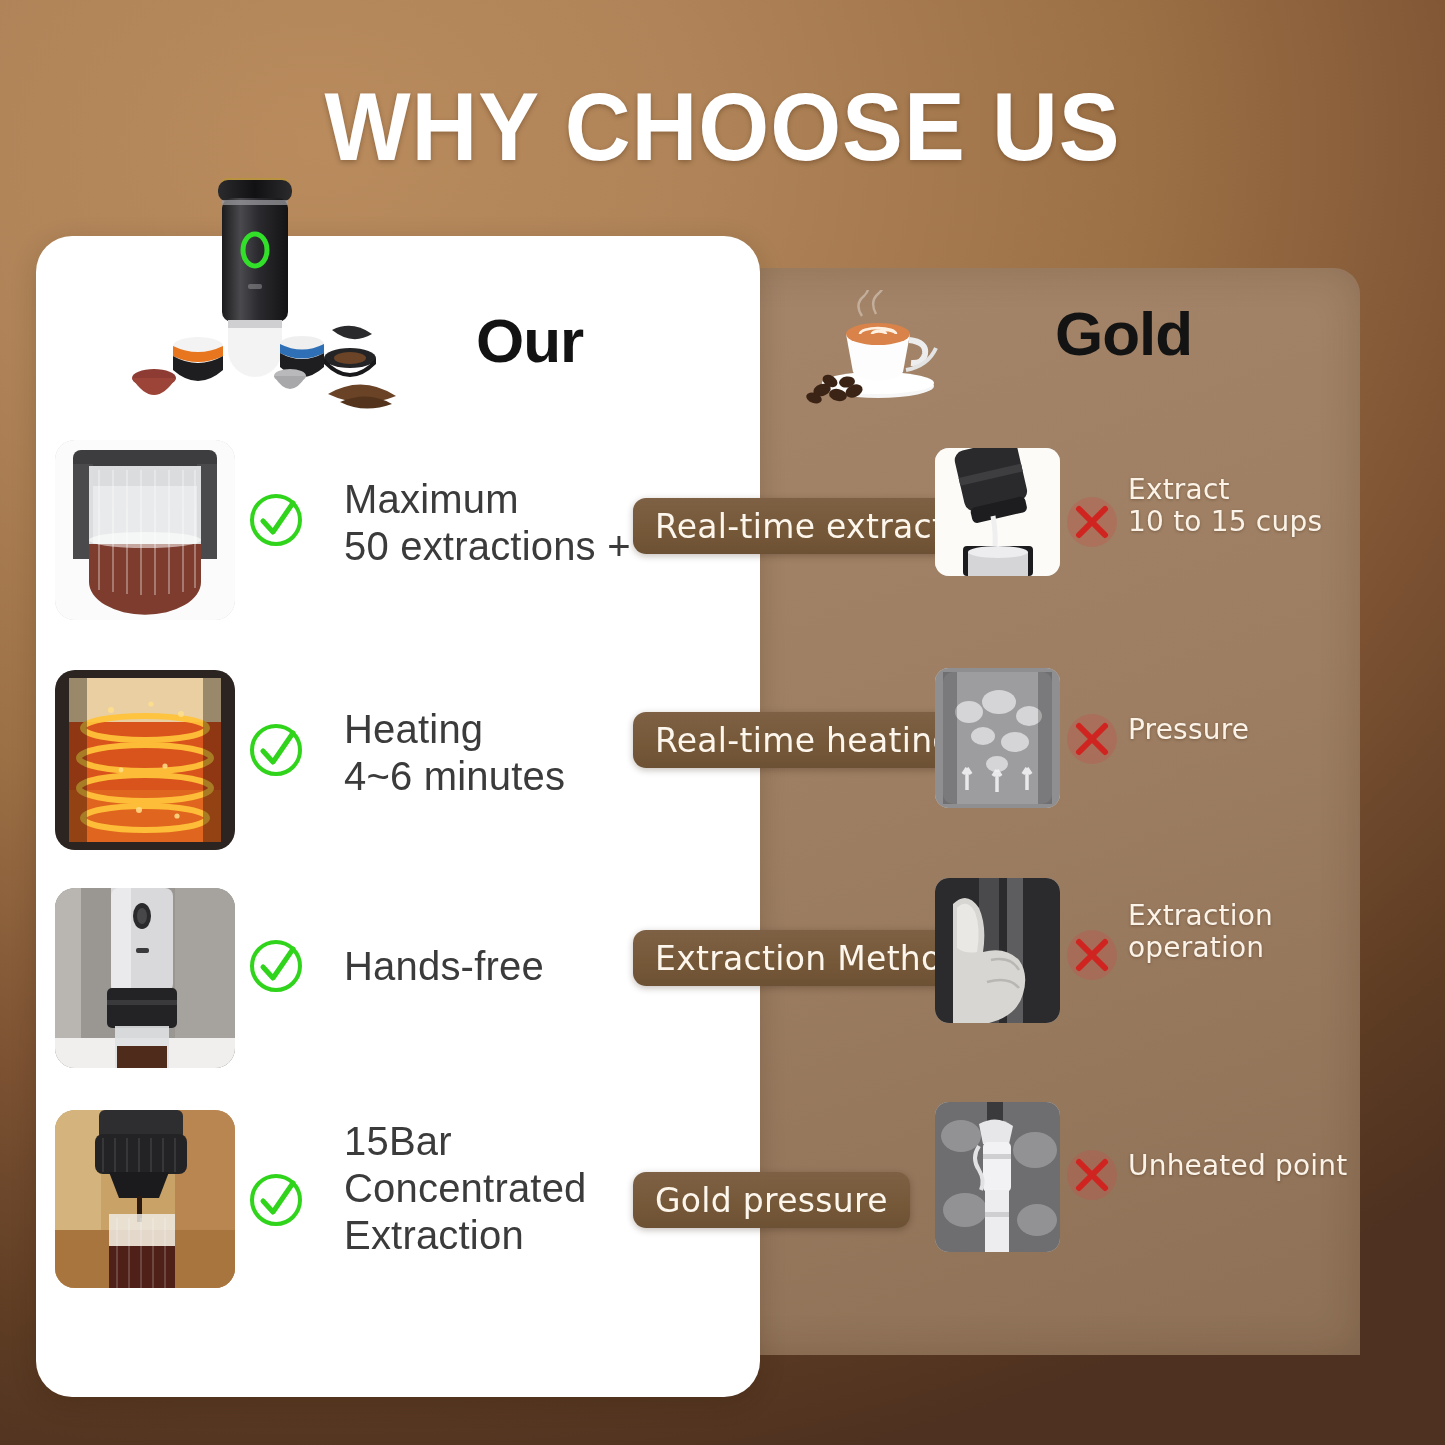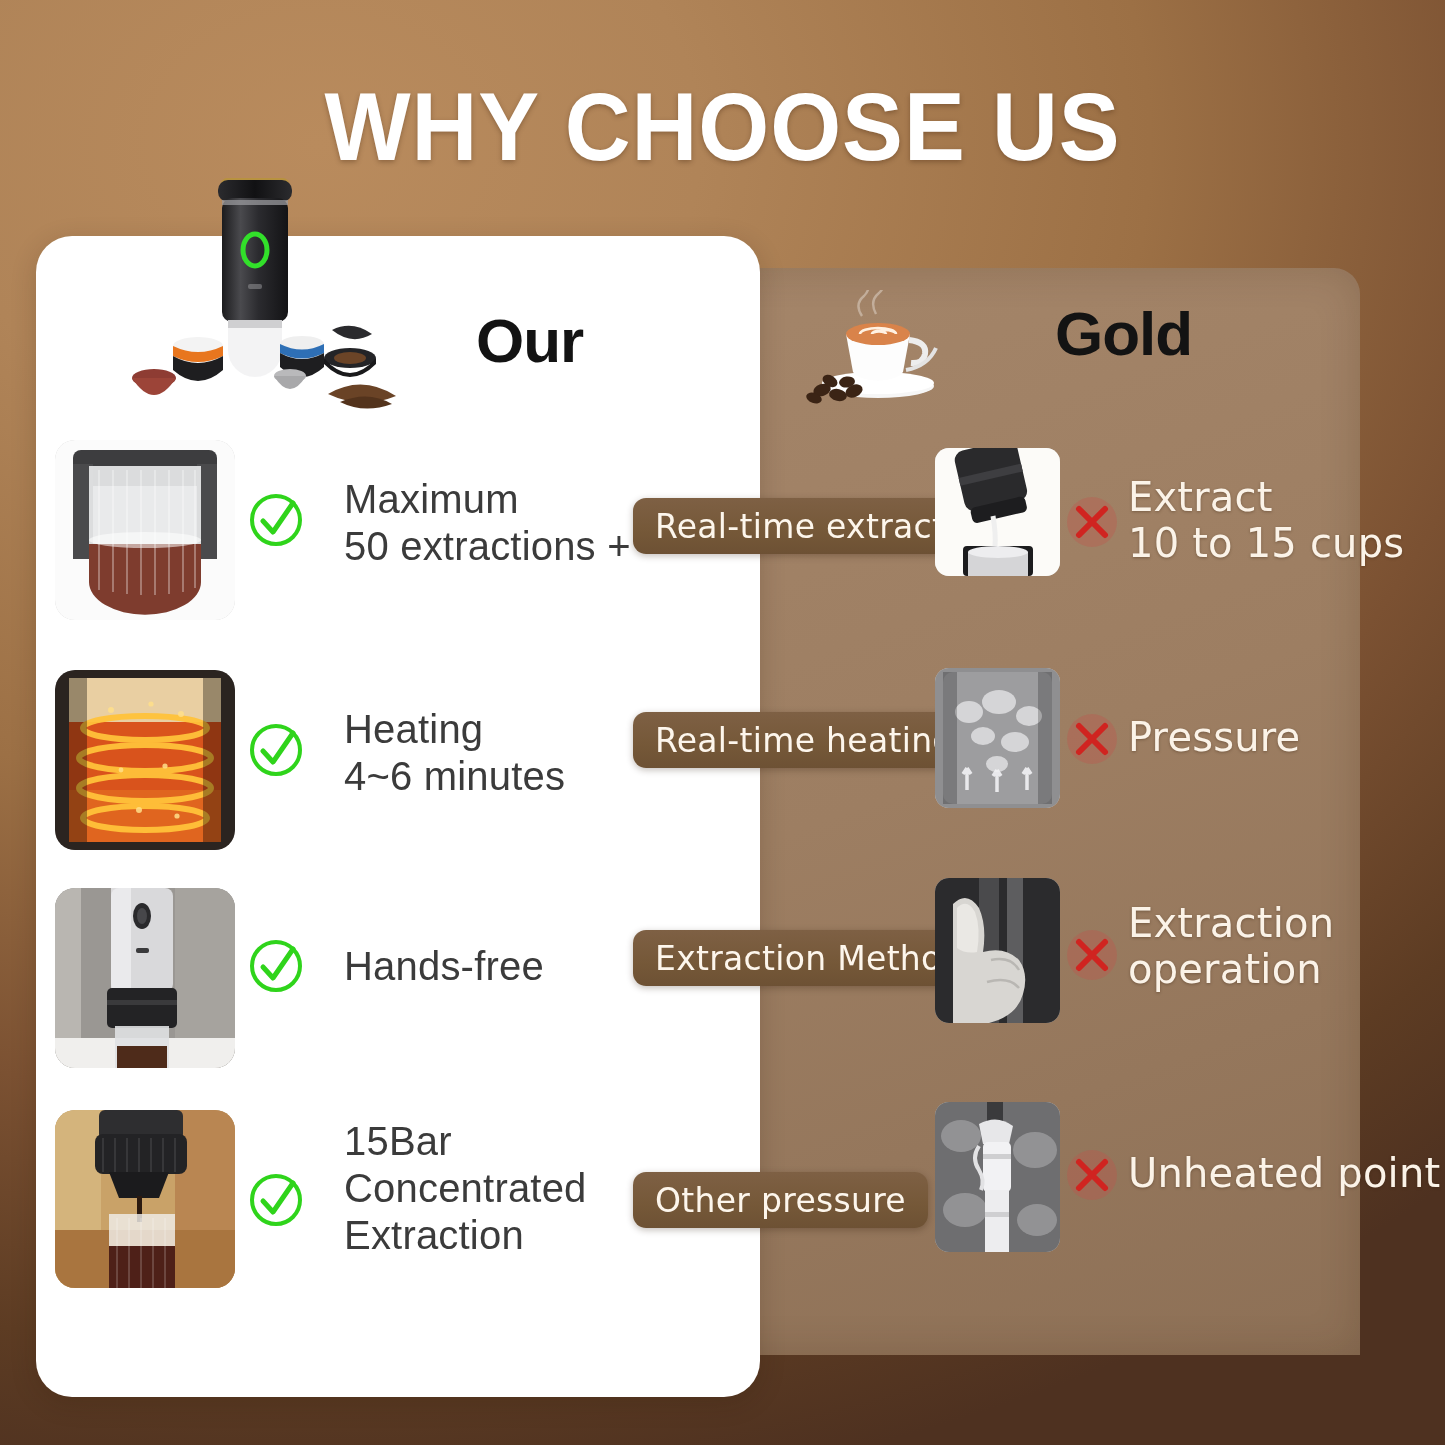--- a/index.html
+++ b/index.html
@@ -91,21 +91,21 @@
     font-family:Liberation Sans, sans-serif;
     font-weight:400;
     letter-spacing:.2px;
     white-space:pre-line;
     margin-left:34px;
   }
   .flaw {
     position:absolute;
     left:1128px;
     color:#fbf3e8;
-    font-size:40px;
+    font-size:28px;
     line-height:1.15;
     font-family:"DejaVu Sans","Liberation Sans",sans-serif;
     letter-spacing:.2px;
     white-space:pre-line;
     text-shadow:0 1px 3px rgba(50,28,12,.35);
   }
 
   .badge {
     position:absolute;
     left:633px;
@@ -415,21 +415,21 @@
   </div>
   <div class="mark mark-ok" style="top:62px">
     <svg class="art" viewBox="0 0 56 56">
       <circle cx="28" cy="28" r="24" fill="none" stroke="#2fd41b" stroke-width="4"></circle>
       <path d="M15 29 L25 40 L45 11" fill="none" stroke="#2fd41b" stroke-width="5" stroke-linecap="round" stroke-linejoin="round"></path>
     </svg>
   </div>
   <div class="feat" style="top:8px">15Bar
 Concentrated
 Extraction</div>
-  <div class="badge" style="top:62px">Other pressure</div>
+  <div class="badge" style="top:62px">Gold pressure</div>
   <div class="thumb thumb-other" style="top:-8px;height:150px">
     <svg class="art" viewBox="0 0 125 150" preserveAspectRatio="none">
       <rect width="125" height="150" rx="10" fill="#6e6e70"></rect>
       <g fill="#9c9c9e" opacity=".8">
         <ellipse cx="26" cy="34" rx="20" ry="16"></ellipse>
           <ellipse cx="100" cy="48" rx="22" ry="18"></ellipse>
         <ellipse cx="30" cy="108" rx="22" ry="17"></ellipse>
           <ellipse cx="102" cy="118" rx="20" ry="16"></ellipse>
       </g>
       <rect x="52" y="0" width="16" height="26" fill="#3a3a3c"></rect>

